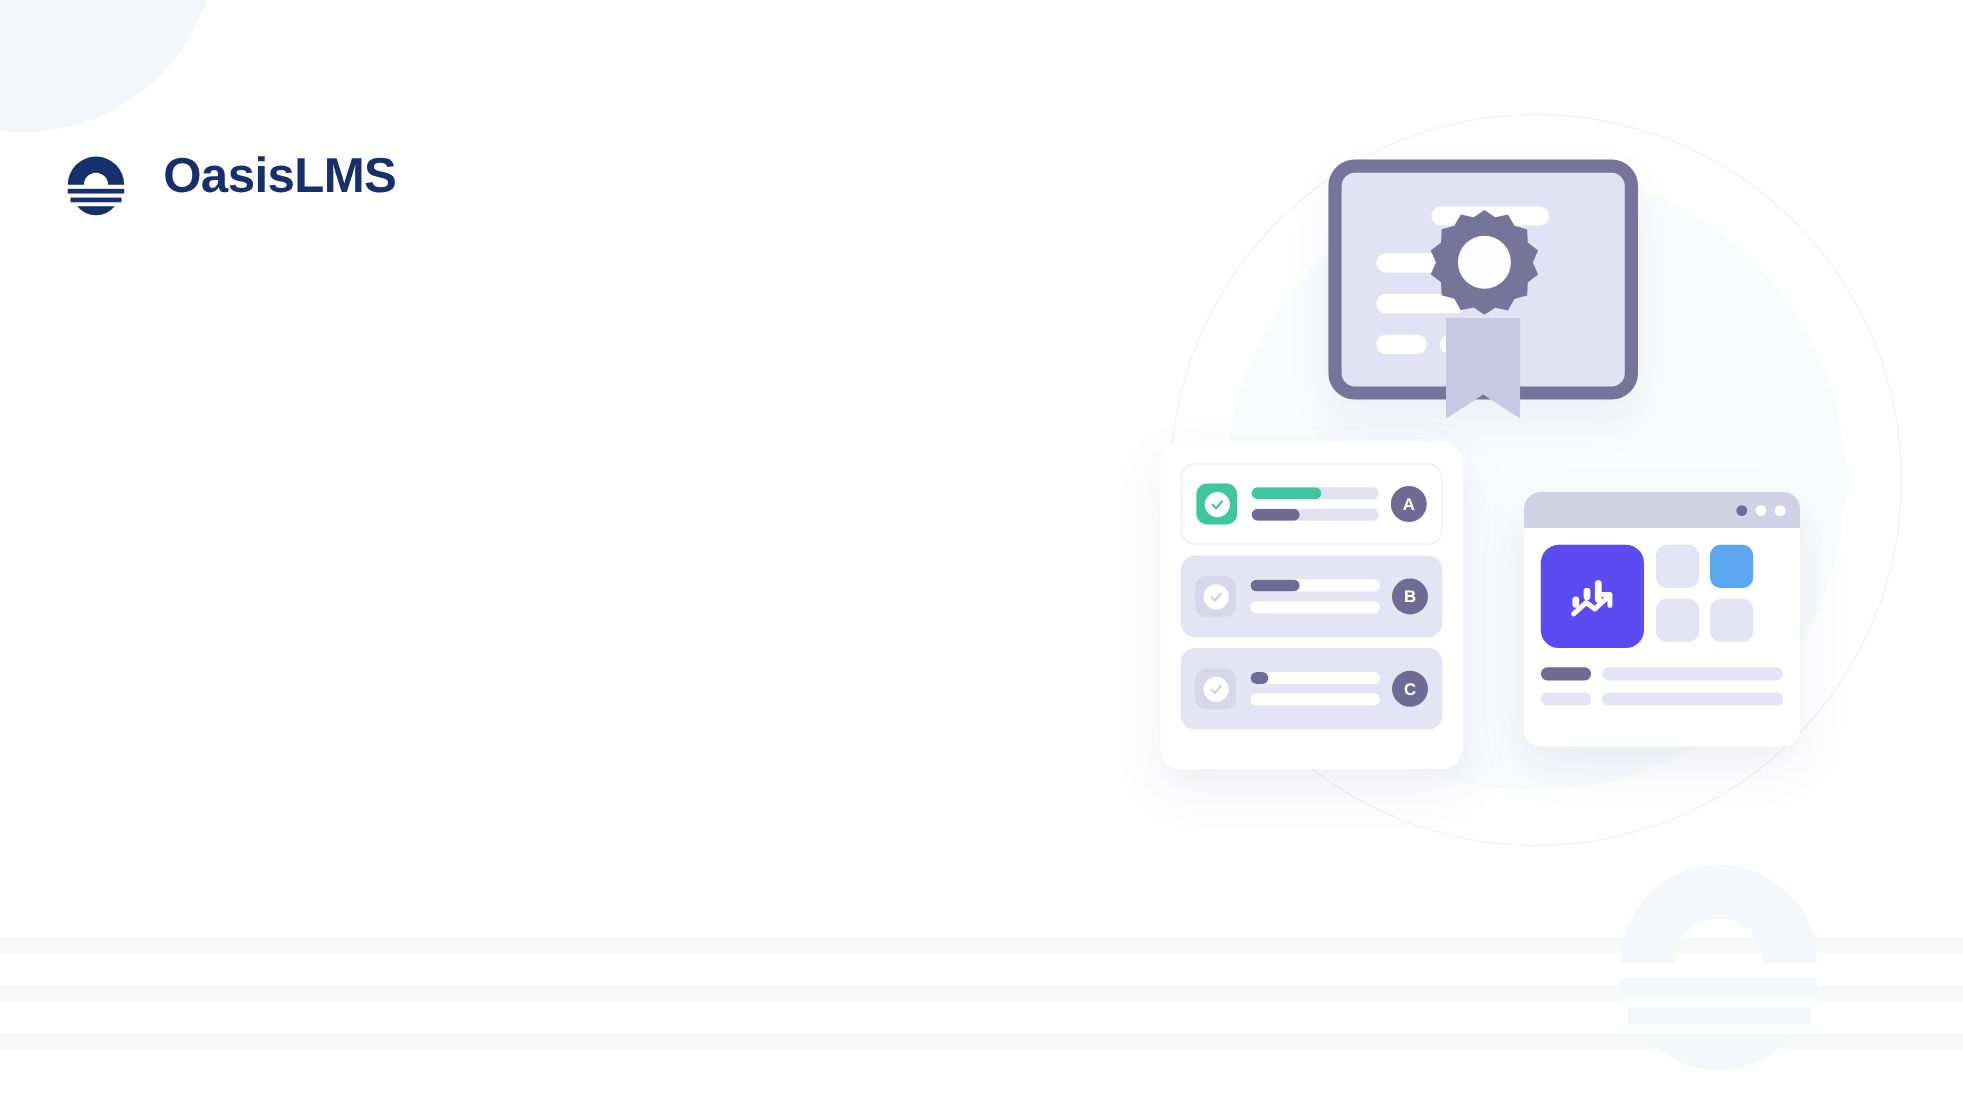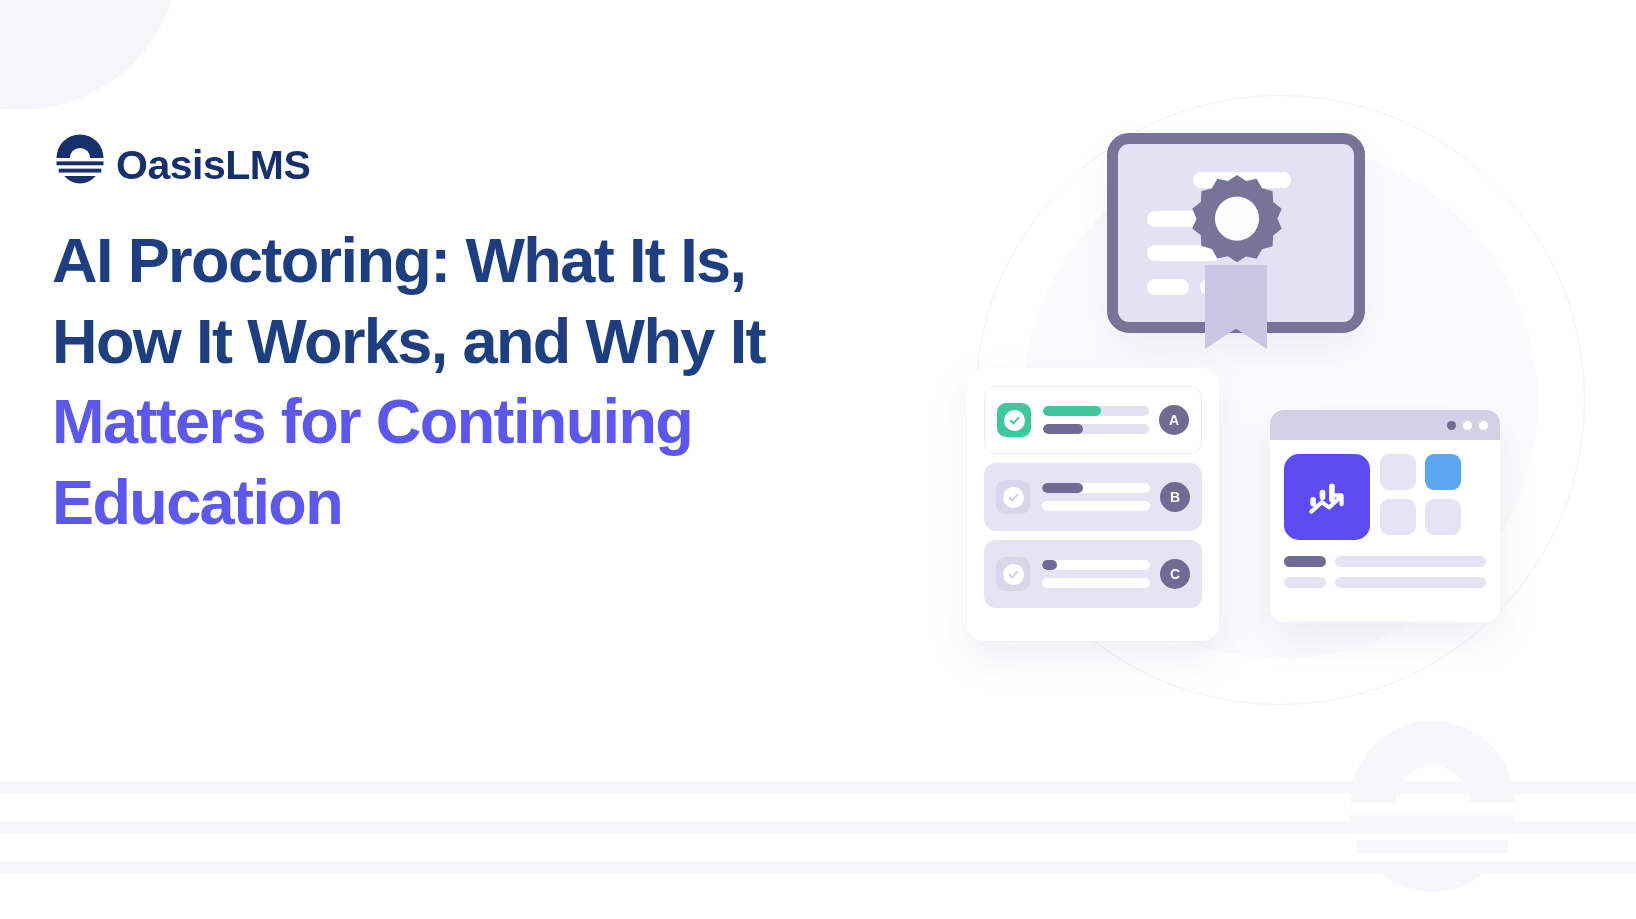--- a/index.html
+++ b/index.html
@@ -67,22 +67,22 @@
   }
 
   
   .content {
     position: absolute;
     left: 52px; top: 126px;
     width: 890px;
   }
   .brand {
     display: flex;
-    align-items: flex-end;
-    gap: 8px;
+    align-items: flex-start;
+    gap: 28px;
     height: 60px;
   }
   .brand-mark { width: 56px; height: 56px; display: block; }
   .brand-name {
     font-size: 41px;
     font-weight: 700;
     letter-spacing: -0.5px;
     color: #15306b;
     line-height: 1;
     font-family: "Liberation Sans", sans-serif;
@@ -287,25 +287,20 @@
         <g fill="#15306b">
           <path d="M50 8 A42 42 0 0 1 92 50 L68 50 A18 18 0 0 0 32 50 L8 50 A42 42 0 0 1 50 8 Z"></path>
           <rect x="8" y="56" width="84" height="7"></rect>
           <rect x="12" y="69" width="76" height="7"></rect>
           <path d="M22 82 L78 82 A36 36 0 0 1 22 82 Z"></path>
         </g>
       </svg>
       <div class="brand-name">OasisLMS</div>
     </div>
 
-    <h1 class="headline">
-      <span>AI Proctoring: What It Is,</span><br>
-      <span>How It Works, and Why It</span><br>
-      <span class="accent">Matters for Continuing Education</span>
-    </h1>
 
   </div>
 
   <div class="illustration">
 
     <div class="certificate">
       <div class="cert-line l1"></div>
       <div class="cert-line l2"></div>
       <div class="cert-line l3"></div>
       <div class="cert-line l4"></div>

